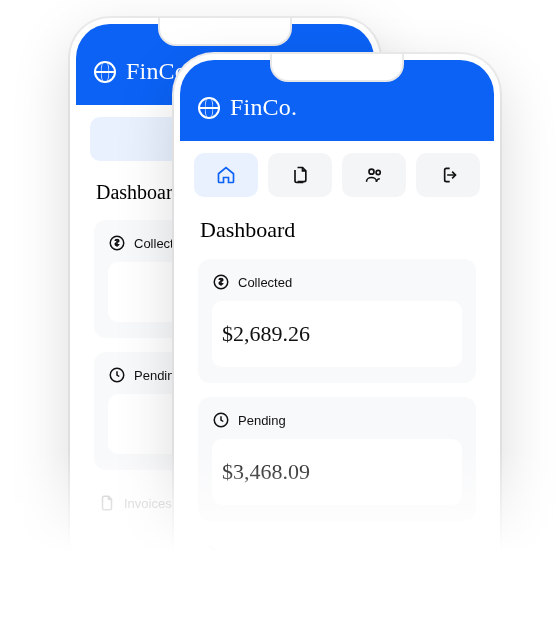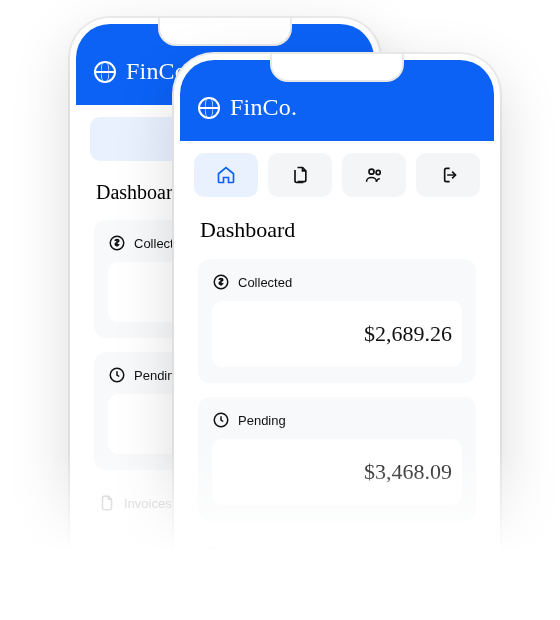--- a/index.html
+++ b/index.html
@@ -16,21 +16,21 @@
 .globe::after{content:"";position:absolute;left:-2px;right:-2px;top:50%;height:2px;background:#fff;transform:translateY(-50%);}
 .nav{display:flex;gap:10px;padding:12px 14px;}
 .nav-btn{flex:1;height:44px;border-radius:10px;background:#f4f5f7;display:flex;align-items:center;justify-content:center;cursor:pointer;}
 .nav-btn.active{background:#e9f1ff;}
 .nav-btn svg{width:20px;height:20px;}
 .content{padding:6px 18px 18px;}
 .h1{font-size:22px;font-weight:400;margin:2px 0 16px 2px;}
 .card{background:#f8f9fa;border-radius:12px;padding:14px 14px 16px;margin-bottom:14px;}
 .card-head{display:flex;align-items:center;gap:8px;font-family:-apple-system,Helvetica,Arial,sans-serif;font-size:13px;color:#111;}
 .card-head svg{width:18px;height:18px;}
-.card-value{background:#fff;border-radius:10px;margin-top:10px;text-align:right;font-size:22px;padding:20px 10px;font-family:Georgia,serif;color:#111;}
+.card-value{background:#fff;border-radius:10px;margin-top:10px;text-align:left;font-size:22px;padding:20px 10px;font-family:Georgia,serif;color:#111;}
 .section-head{display:flex;align-items:center;gap:8px;padding:10px 4px 0;font-family:-apple-system,Helvetica,Arial,sans-serif;font-size:13px;color:#bdbdbd;}
 .section-head svg{width:18px;height:18px;color:#bdbdbd;}
 .fade{position:absolute;left:0;right:0;bottom:0;height:170px;background:linear-gradient(to bottom,rgba(255,255,255,0),#fff 60%);pointer-events:none;z-index:5;}
 
 .phone-back .card-value{min-height:60px;}
 .phone-back .h1{font-size:20px;}
 </style>
 </head>
 <body>
 

